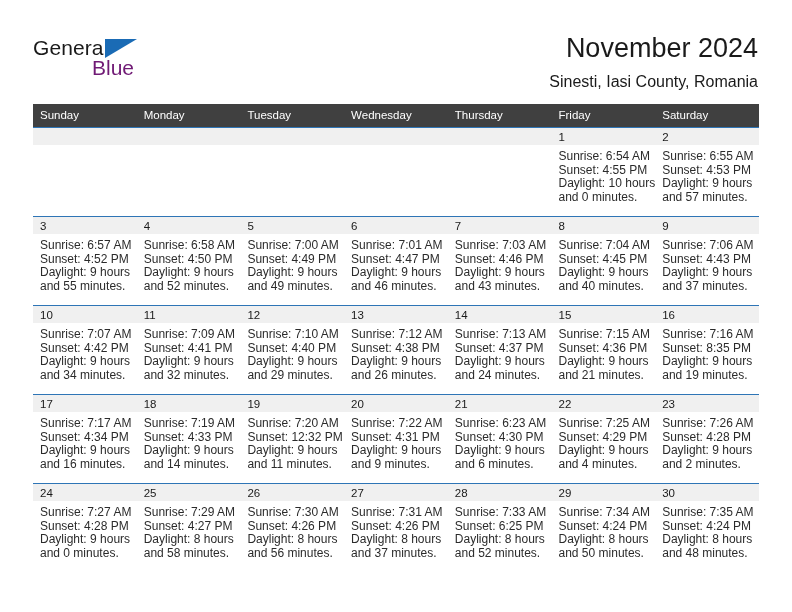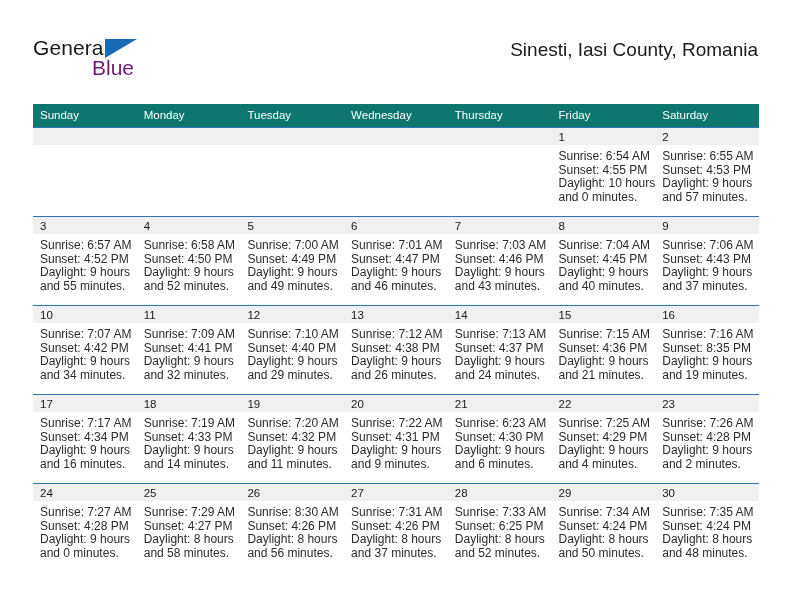--- a/index.html
+++ b/index.html
@@ -74,37 +74,37 @@
     text-align: right;
   }
   .cal-title {
     font-size: 27px;
     color: #1a1a1a;
     line-height: 32px;
     white-space: nowrap;
   }
   .cal-subtitle {
     margin-top: 9px;
-    font-size: 19px;
+    font-size: 16px;
     color: #1a1a1a;
     line-height: 18px;
     white-space: nowrap;
   }
 
   
   .calendar {
     position: absolute;
     left: 33px;
     top: 104px;
     width: 726px;
     border-collapse: collapse;
     table-layout: fixed;
   }
   .calendar th {
-    background: #0f766e;
+    background: #404040;
     color: #ffffff;
     font-size: 11.5px;
     font-weight: normal;
     text-align: left;
     padding: 5px 0 6px 7px;
     height: 12px;
     border: none;
     box-sizing: border-box;
   }
   .calendar td {
@@ -149,20 +149,21 @@
 
   <div class="header">
 
     <div class="brand">
       <span class="brand-general">General</span>
       <span class="brand-flag"></span>
       <span class="brand-blue">Blue</span>
     </div>
 
     <div class="title-block">
+      <div class="cal-title">November 2024</div>
       <div class="cal-subtitle">Sinesti, Iasi County, Romania</div>
     </div>
 
   </div>
 
   <table class="calendar">
     <colgroup>
       <col style="width:103.7px">
         <col style="width:103.7px">
         <col style="width:103.7px">
@@ -369,21 +370,21 @@
               <div>Sunrise: 7:19 AM</div>
               <div>Sunset: 4:33 PM</div>
               <div>Daylight: 9 hours</div>
               <div>and 14 minutes.</div>
             </div>
           </td>
           <td>
             <div class="daynum-bar">19</div>
             <div class="cell-body">
               <div>Sunrise: 7:20 AM</div>
-              <div>Sunset: 4:32 PM</div>
+              <div>Sunset: 12:32 PM</div>
               <div>Daylight: 9 hours</div>
               <div>and 11 minutes.</div>
             </div>
           </td>
           <td>
             <div class="daynum-bar">20</div>
             <div class="cell-body">
               <div>Sunrise: 7:22 AM</div>
               <div>Sunset: 4:31 PM</div>
               <div>Daylight: 9 hours</div>
@@ -433,21 +434,21 @@
             <div class="cell-body">
               <div>Sunrise: 7:29 AM</div>
               <div>Sunset: 4:27 PM</div>
               <div>Daylight: 8 hours</div>
               <div>and 58 minutes.</div>
             </div>
           </td>
           <td>
             <div class="daynum-bar">26</div>
             <div class="cell-body">
-              <div>Sunrise: 8:30 AM</div>
+              <div>Sunrise: 7:30 AM</div>
               <div>Sunset: 4:26 PM</div>
               <div>Daylight: 8 hours</div>
               <div>and 56 minutes.</div>
             </div>
           </td>
           <td>
             <div class="daynum-bar">27</div>
             <div class="cell-body">
               <div>Sunrise: 7:31 AM</div>
               <div>Sunset: 4:26 PM</div>

